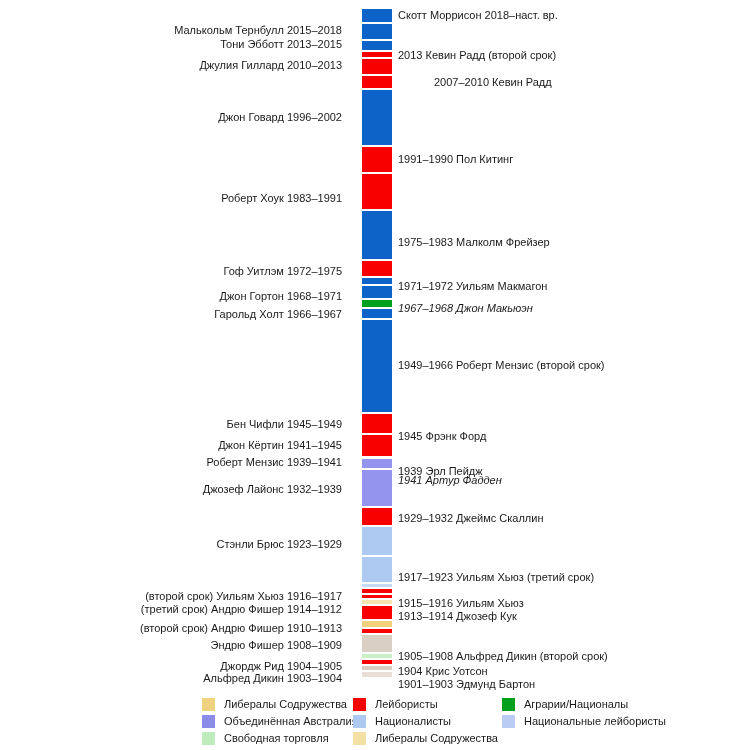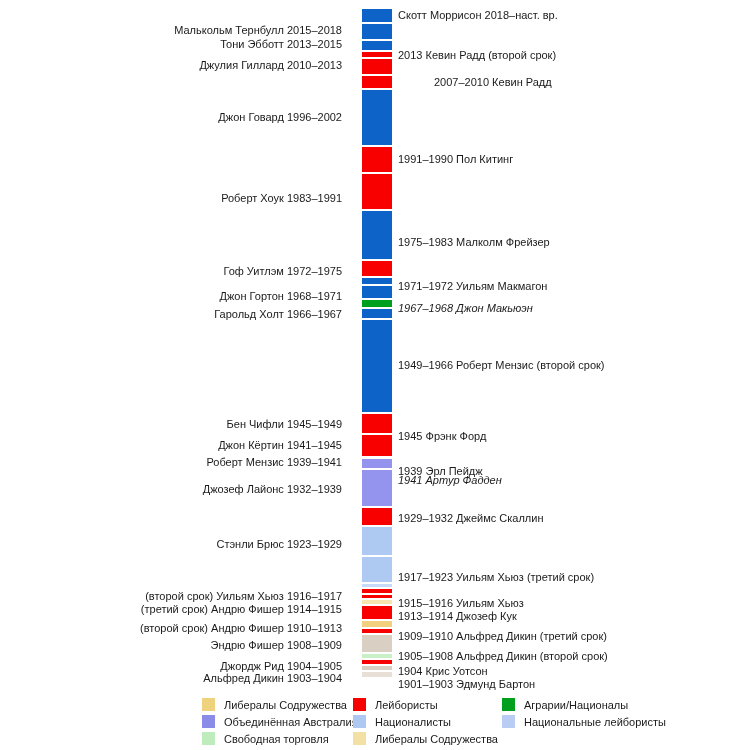--- a/index.html
+++ b/index.html
@@ -11,21 +11,21 @@
   .seg{position:absolute;left:0;width:30px;}
   .labels-left{position:absolute;left:0;top:0;width:352px;height:700px;}
   .labels-right{position:absolute;left:398px;top:0;width:352px;height:700px;}
   .pm-label{position:absolute;height:13px;line-height:13px;white-space:nowrap;}
   .labels-left .pm-label{right:10px;text-align:right;}
   .labels-right .pm-label{left:0;text-align:left;}
   .legend{
     position:absolute;left:202px;top:698px;width:540px;
     display:grid;grid-template-columns:151px 149px auto;grid-row-gap:4px;
   }
-  .leg-item{display:flex;align-items:center;height:13px;white-space:nowrap;}
+  .leg-item{display:flex;height:13px;white-space:nowrap;}
   .leg-swatch{width:13px;height:13px;flex:0 0 13px;margin-right:9px;}
 </style>
 </head>
 <body>
 
 <div class="stage">
   <div class="bar" id="bar">
       <div class="seg" style="top: 9px; height: 13px; background: rgb(14, 99, 200);"></div>
       <div class="seg" style="top: 24px; height: 15px; background: rgb(14, 99, 200);"></div>
       <div class="seg" style="top: 41px; height: 9px; background: rgb(14, 99, 200);"></div>
@@ -70,21 +70,21 @@
       <div class="pm-label" style="top: 192px;">Роберт Хоук 1983–1991</div>
       <div class="pm-label" style="top: 265px;">Гоф Уитлэм 1972–1975</div>
       <div class="pm-label" style="top: 290px;">Джон Гортон 1968–1971</div>
       <div class="pm-label" style="top: 308px; margin-left: 32px;">Гарольд Холт 1966–1967</div>
       <div class="pm-label" style="top: 418px;">Бен Чифли 1945–1949</div>
       <div class="pm-label" style="top: 439px;">Джон Кёртин 1941–1945</div>
       <div class="pm-label" style="top: 456px;">Роберт Мензис 1939–1941</div>
       <div class="pm-label" style="top: 483px;">Джозеф Лайонс 1932–1939</div>
       <div class="pm-label" style="top: 538px;">Стэнли Брюс 1923–1929</div>
       <div class="pm-label" style="top: 590px;">(второй срок) Уильям Хьюз 1916–1917</div>
-      <div class="pm-label" style="top: 603px;">(третий срок) Андрю Фишер 1914–1915</div>
+      <div class="pm-label" style="top: 603px;">(третий срок) Андрю Фишер 1914–1912</div>
       <div class="pm-label" style="top: 622px;">(второй срок) Андрю Фишер 1910–1913</div>
       <div class="pm-label" style="top: 639px;">Эндрю Фишер 1908–1909</div>
       <div class="pm-label" style="top: 660px;">Джордж Рид 1904–1905</div>
       <div class="pm-label" style="top: 672px;">Альфред Дикин 1903–1904</div>
     </div>
   <div class="labels-right" id="labels-right">
       <div class="pm-label" style="top: 9px;">Скотт Моррисон 2018–наст. вр.</div>
       <div class="pm-label" style="top: 49px;">2013 Кевин Радд (второй срок)</div>
       <div class="pm-label" style="top: 76px; margin-left: 36px;">2007–2010 Кевин Радд</div>
       <div class="pm-label" style="top: 153px;">1991–1990 Пол Китинг</div>
@@ -92,21 +92,20 @@
       <div class="pm-label" style="top: 280px;">1971–1972 Уильям Макмагон</div>
       <div class="pm-label" style="top: 302px; font-style: italic;">1967–1968 Джон Макьюэн</div>
       <div class="pm-label" style="top: 359px;">1949–1966 Роберт Мензис (второй срок)</div>
       <div class="pm-label" style="top: 430px;">1945 Фрэнк Форд</div>
       <div class="pm-label" style="top: 474px; font-style: italic;">1941 Артур Фадден</div>
       <div class="pm-label" style="top: 465px;">1939 Эрл Пейдж</div>
       <div class="pm-label" style="top: 512px;">1929–1932 Джеймс Скаллин</div>
       <div class="pm-label" style="top: 571px;">1917–1923 Уильям Хьюз (третий срок)</div>
       <div class="pm-label" style="top: 597px;">1915–1916 Уильям Хьюз</div>
       <div class="pm-label" style="top: 610px;">1913–1914 Джозеф Кук</div>
-      <div class="pm-label" style="top: 630px;">1909–1910 Альфред Дикин (третий срок)</div>
       <div class="pm-label" style="top: 650px;">1905–1908 Альфред Дикин (второй срок)</div>
       <div class="pm-label" style="top: 665px;">1904 Крис Уотсон</div>
       <div class="pm-label" style="top: 678px;">1901–1903 Эдмунд Бартон</div>
     </div>
   <div class="legend" id="legend">
       <div class="leg-item">
         <span class="leg-swatch" style="background: rgb(239, 210, 125);"></span>
         <span>Либералы Содружества</span>
       </div>
       <div class="leg-item">

